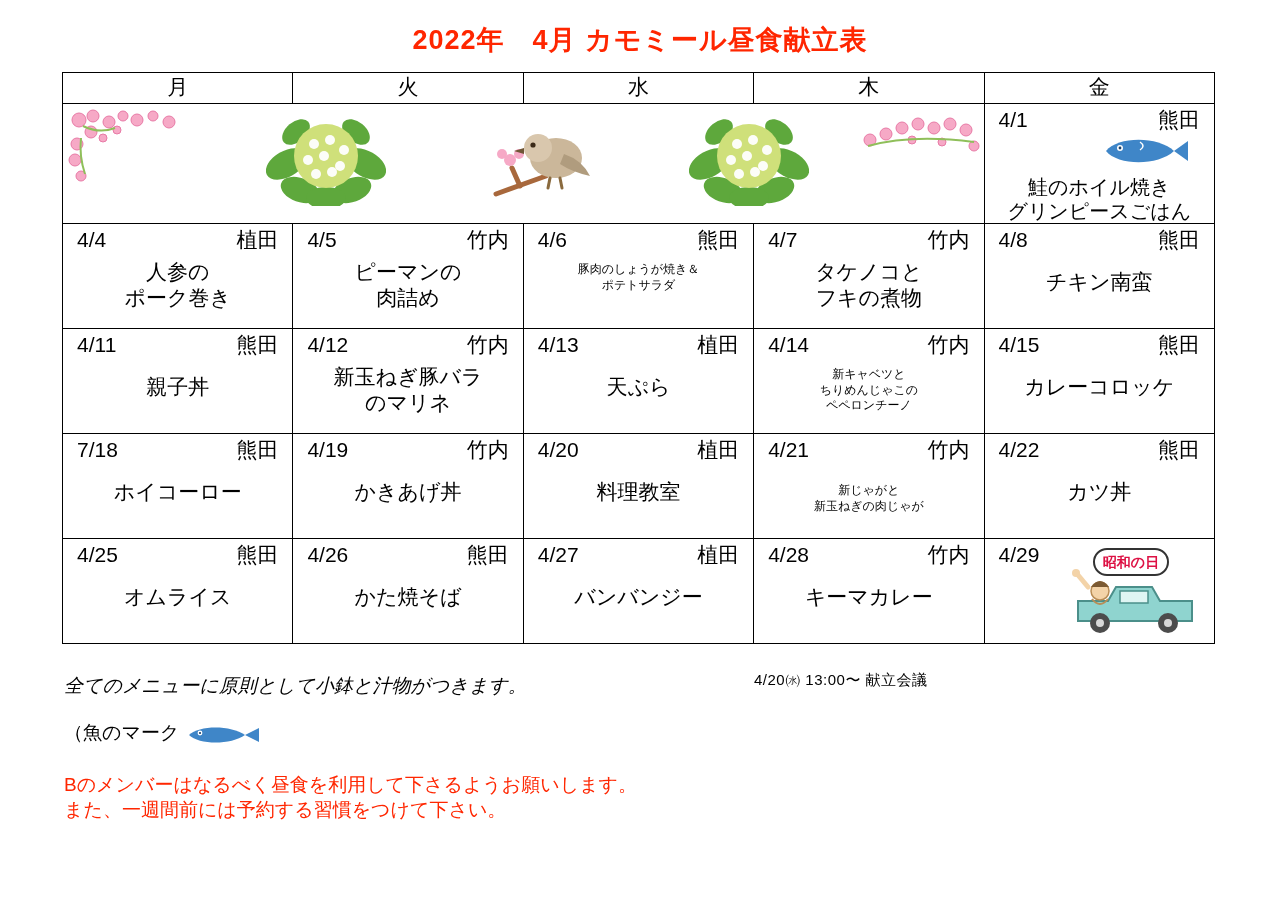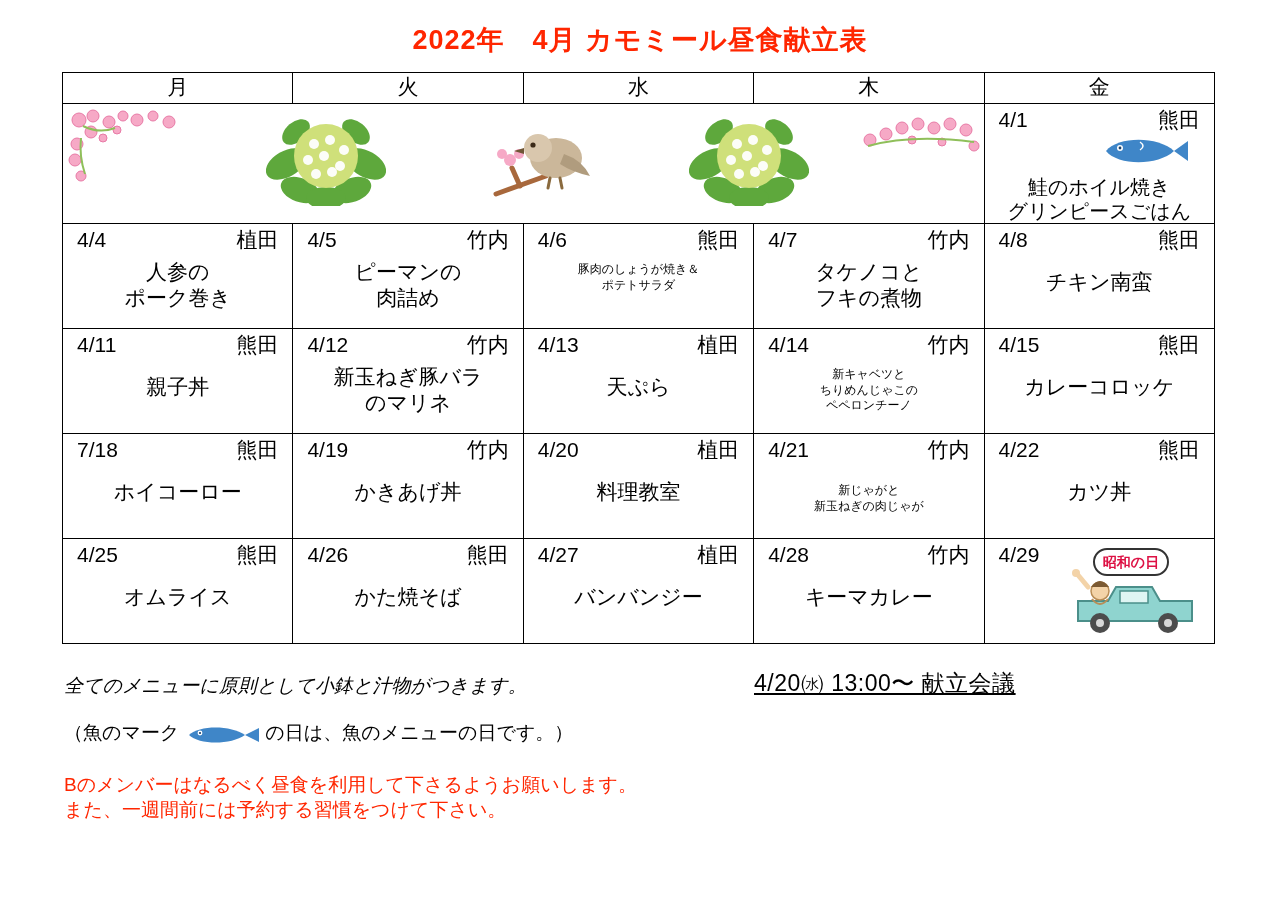--- a/index.html
+++ b/index.html
@@ -108,24 +108,23 @@
   }
   .note-row {
     position: relative;
     margin-bottom: 16px;
   }
   .note-left { display: inline-block; font-style: italic; }
   .note-right {
     position: absolute;
     left: 690px;
     top: -4px;
-    font-size: 23px;
+    font-size: 15px;
     letter-spacing: 0.5px;
     white-space: nowrap;
-    text-decoration: underline;
   }
   .note-2 { margin-top: 28px; }
   .note-2 .l2 { margin-top: 6px; display: flex; align-items: flex-start; }
   .fish-inline { display: inline-block; width: 74px; height: 24px; margin: 0 6px; }
   .note-red {
     margin-top: 28px;
     color: #ff2600;
   }
   .note-red div { margin-bottom: 6px; }
 </style>
@@ -486,21 +485,20 @@
       <div class="l2">
         <span>（魚のマーク</span>
         <span class="fish-inline">
           <svg viewBox="0 0 74 24" width="74" height="24">
             <path d="M4 12 C14 2 46 2 60 12 C46 22 14 22 4 12 Z" fill="#3f86c8"></path>
             <path d="M60 12 L74 5 L74 19 Z" fill="#3f86c8"></path>
             <circle cx="15" cy="10" r="2.4" fill="#ffffff"></circle>
             <circle cx="15" cy="10" r="1.1" fill="#1b3f66"></circle>
           </svg></span>
 
-        <span>の日は、魚のメニューの日です。）</span>
       </div>
     </div>
     <div class="note-red">
       <div>Bのメンバーはなるべく昼食を利用して下さるようお願いします。</div>
       <div>また、一週間前には予約する習慣をつけて下さい。</div>
     </div>
   </div>
 
 </div>
 

